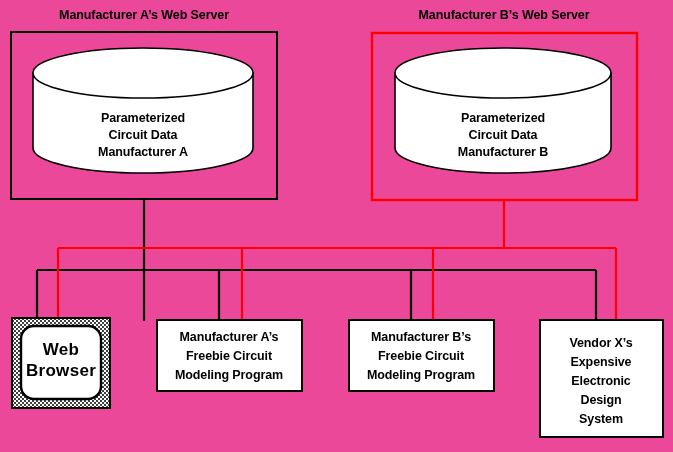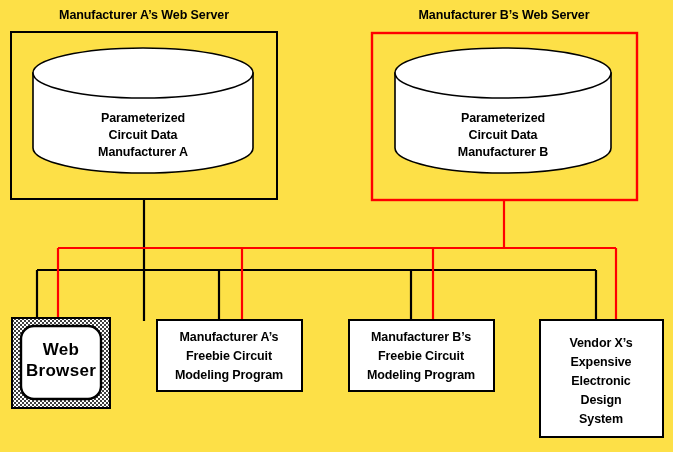--- a/index.html
+++ b/index.html
@@ -10,21 +10,21 @@
   body {
     width: 673px;
     height: 452px;
     overflow: hidden;
     font-family: "Liberation Sans", sans-serif;
   }
   #diagram-root {
     position: relative;
     width: 673px;
     height: 452px;
-    background: #fde047;
+    background: #ec4899;
   }
   svg#diagram {
     position: absolute;
     left: 0;
     top: 0;
     display: block;
   }
   .srv-title {
     font-family: "Liberation Sans", sans-serif;
     font-size: 12.5px;

